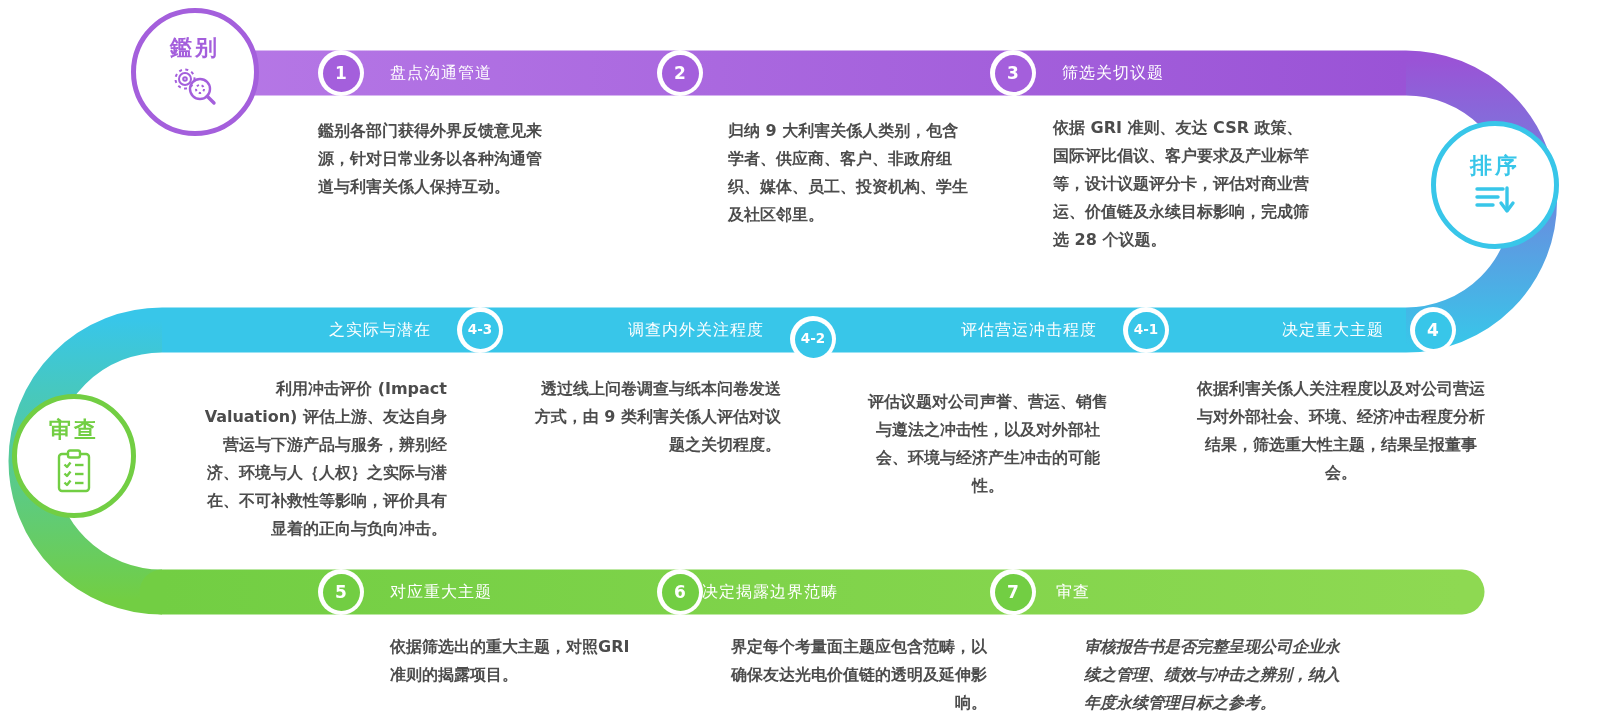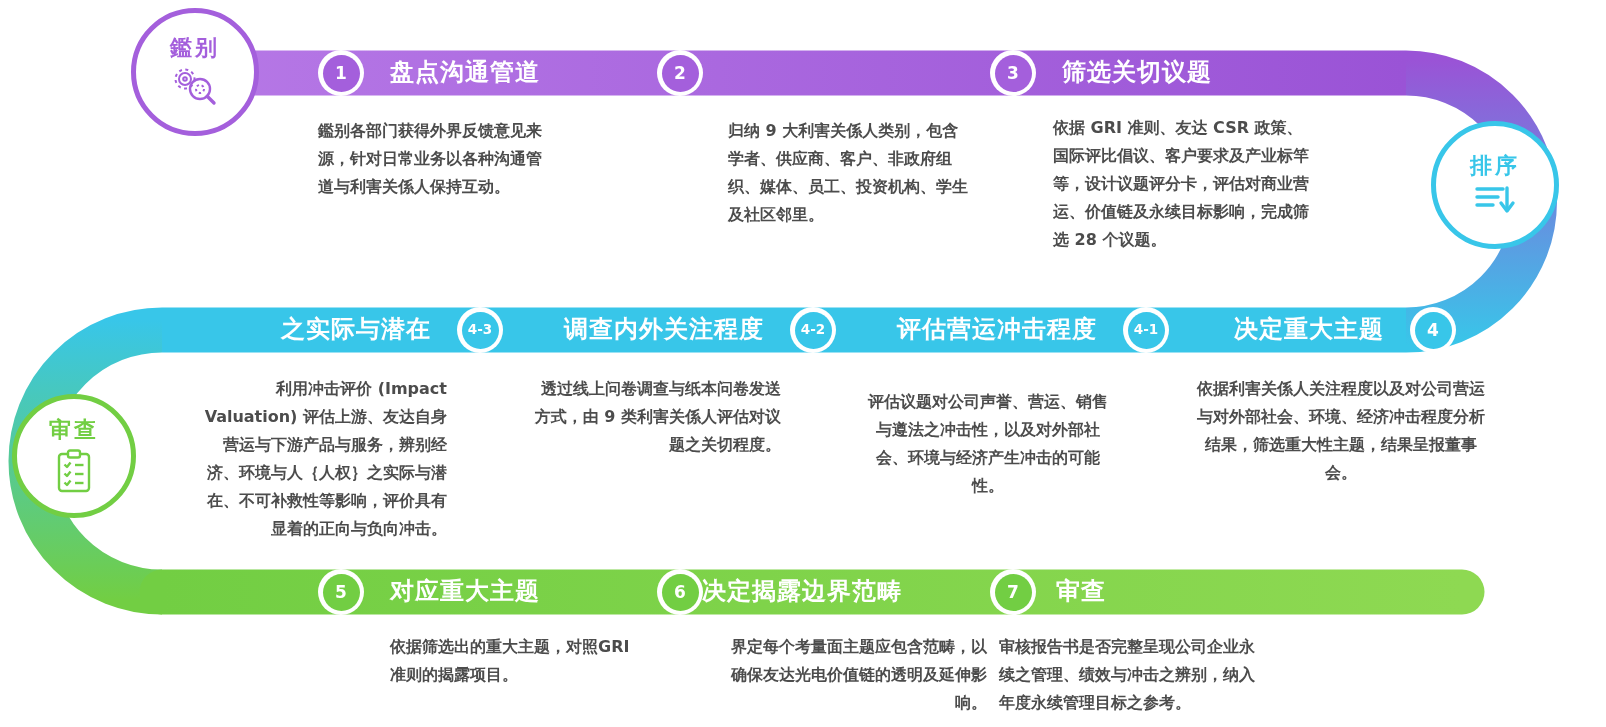--- a/index.html
+++ b/index.html
@@ -24,22 +24,22 @@
 
   .num-circle{position:absolute;width:46px;height:46px;border-radius:50%;background:#fff;
     display:flex;align-items:center;justify-content:center;z-index:3;}
   .num-inner{width:37px;height:37px;border-radius:50%;color:#fff;display:flex;align-items:center;
     justify-content:center;font-weight:bold;font-size:17px;line-height:1;}
   .num-inner.small{font-size:13.5px;}
   .num-inner.purple{background:var(--purple);}
   .num-inner.cyan{background:var(--cyan);text-align:center;}
   .num-inner.green{background:var(--green);}
 
-  .bar-title{position:absolute;height:45px;line-height:45px;color:#fff;font-size:24px;
-    font-weight:bold;z-index:2;white-space:nowrap;letter-spacing:1px;}
+  .bar-title{position:absolute;height:45px;line-height:45px;color:#fff;font-size:16px;
+    font-weight:normal;z-index:2;white-space:nowrap;letter-spacing:1px;}
   .bar-title.right{text-align:right;}
 
   .desc{position:absolute;font-size:16px;line-height:28px;font-weight:bold;color:#4c4c4c;z-index:1;}
   .desc.align-right{text-align:right;}
   .desc.align-center{text-align:center;}
 
   .badge{position:absolute;border-radius:50%;background:#fff;display:flex;flex-direction:column;
     align-items:center;justify-content:center;z-index:4;gap:7px;}
   .badge .badge-label{font-weight:bold;font-size:22px;letter-spacing:3px;line-height:1;}
   .badge.purple{border:5px solid var(--purple);color:var(--purple);}
@@ -136,21 +136,21 @@
   </div>
   <div class="bar-title" style="left:1062px;top:50px;">筛选关切议题</div>
   <div class="desc" style="left:1053px;top:114px;width:262px;">依据 GRI 准则、友达 CSR 政策、国际评比倡议、客户要求及产业标竿等，设计议题评分卡，评估对商业营运、价值链及永续目标影响，完成筛选 28 个议题。</div>
 
   <div class="num-circle" style="left:457px;top:307px;">
     <span class="num-inner cyan small">4-3</span>
   </div>
   <div class="bar-title right" style="left:131px;top:307px;width:300px;">之实际与潜在</div>
   <div class="desc align-right" style="left:195px;top:375px;width:252px;">利用冲击评价 (Impact Valuation) 评估上游、友达自身营运与下游产品与服务，辨别经济、环境与人｛人权｝之实际与潜在、不可补救性等影响，评价具有显着的正向与负向冲击。</div>
 
-  <div class="num-circle" style="left:790px;top:307px;">
+  <div class="num-circle" style="left:790px;top:316px;">
     <span class="num-inner cyan small">4-2</span>
   </div>
   <div class="bar-title right" style="left:464px;top:307px;width:300px;">调查内外关注程度</div>
   <div class="desc align-right" style="left:529px;top:375px;width:252px;">透过线上问卷调查与纸本问卷发送方式，由 9 类利害关係人评估对议题之关切程度。</div>
 
   <div class="num-circle" style="left:1123px;top:307px;">
     <span class="num-inner cyan small">4-1</span>
   </div>
   <div class="bar-title right" style="left:797px;top:307px;width:300px;">评估营运冲击程度</div>
   <div class="desc align-center" style="left:862px;top:375px;width:252px;margin-top:13px;">评估议题对公司声誉、营运、销售与遵法之冲击性，以及对外部社会、环境与经济产生冲击的可能性。</div>
@@ -170,15 +170,15 @@
   <div class="num-circle" style="left:657px;top:569px;">
     <span class="num-inner green">6</span>
   </div>
   <div class="bar-title" style="left:702px;top:569px;">决定揭露边界范畴</div>
   <div class="desc" style="left:729px;top:633px;width:258px;text-align:right;">界定每个考量面主题应包含范畴，以确保友达光电价值链的透明及延伸影响。</div>
 
   <div class="num-circle" style="left:990px;top:569px;">
     <span class="num-inner green">7</span>
   </div>
   <div class="bar-title" style="left:1056px;top:569px;">审查</div>
-  <div class="desc" style="left:999px;top:633px;width:262px;">审核报告书是否完整呈现公司企业永续之管理、绩效与冲击之辨别，纳入年度永续管理目标之参考。</div>
+  <div class="desc" style="left:1084px;top:633px;width:262px;font-style:italic;">审核报告书是否完整呈现公司企业永续之管理、绩效与冲击之辨别，纳入年度永续管理目标之参考。</div>
 
 </div>
 
 </body></html>

